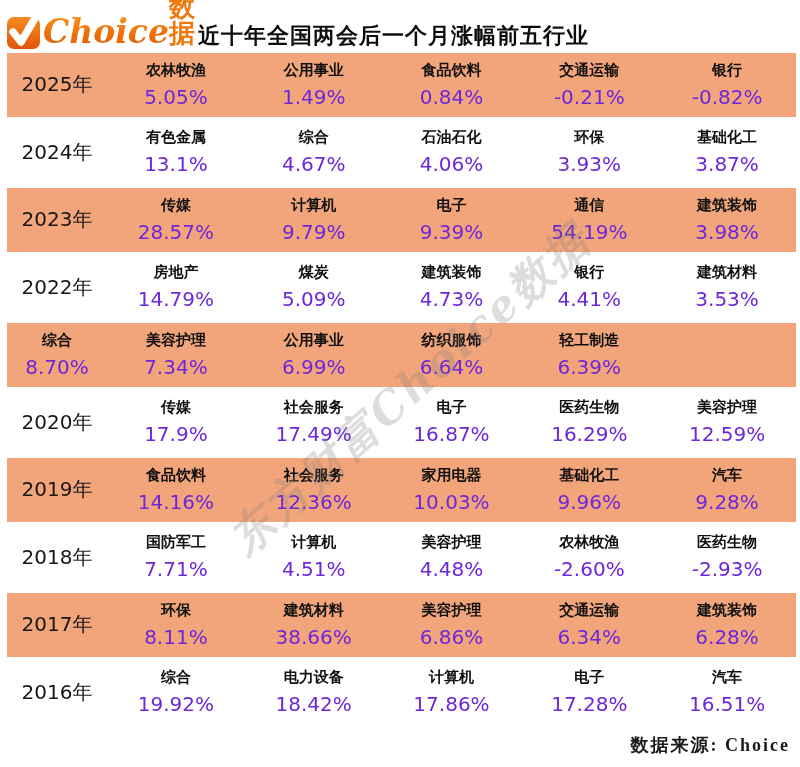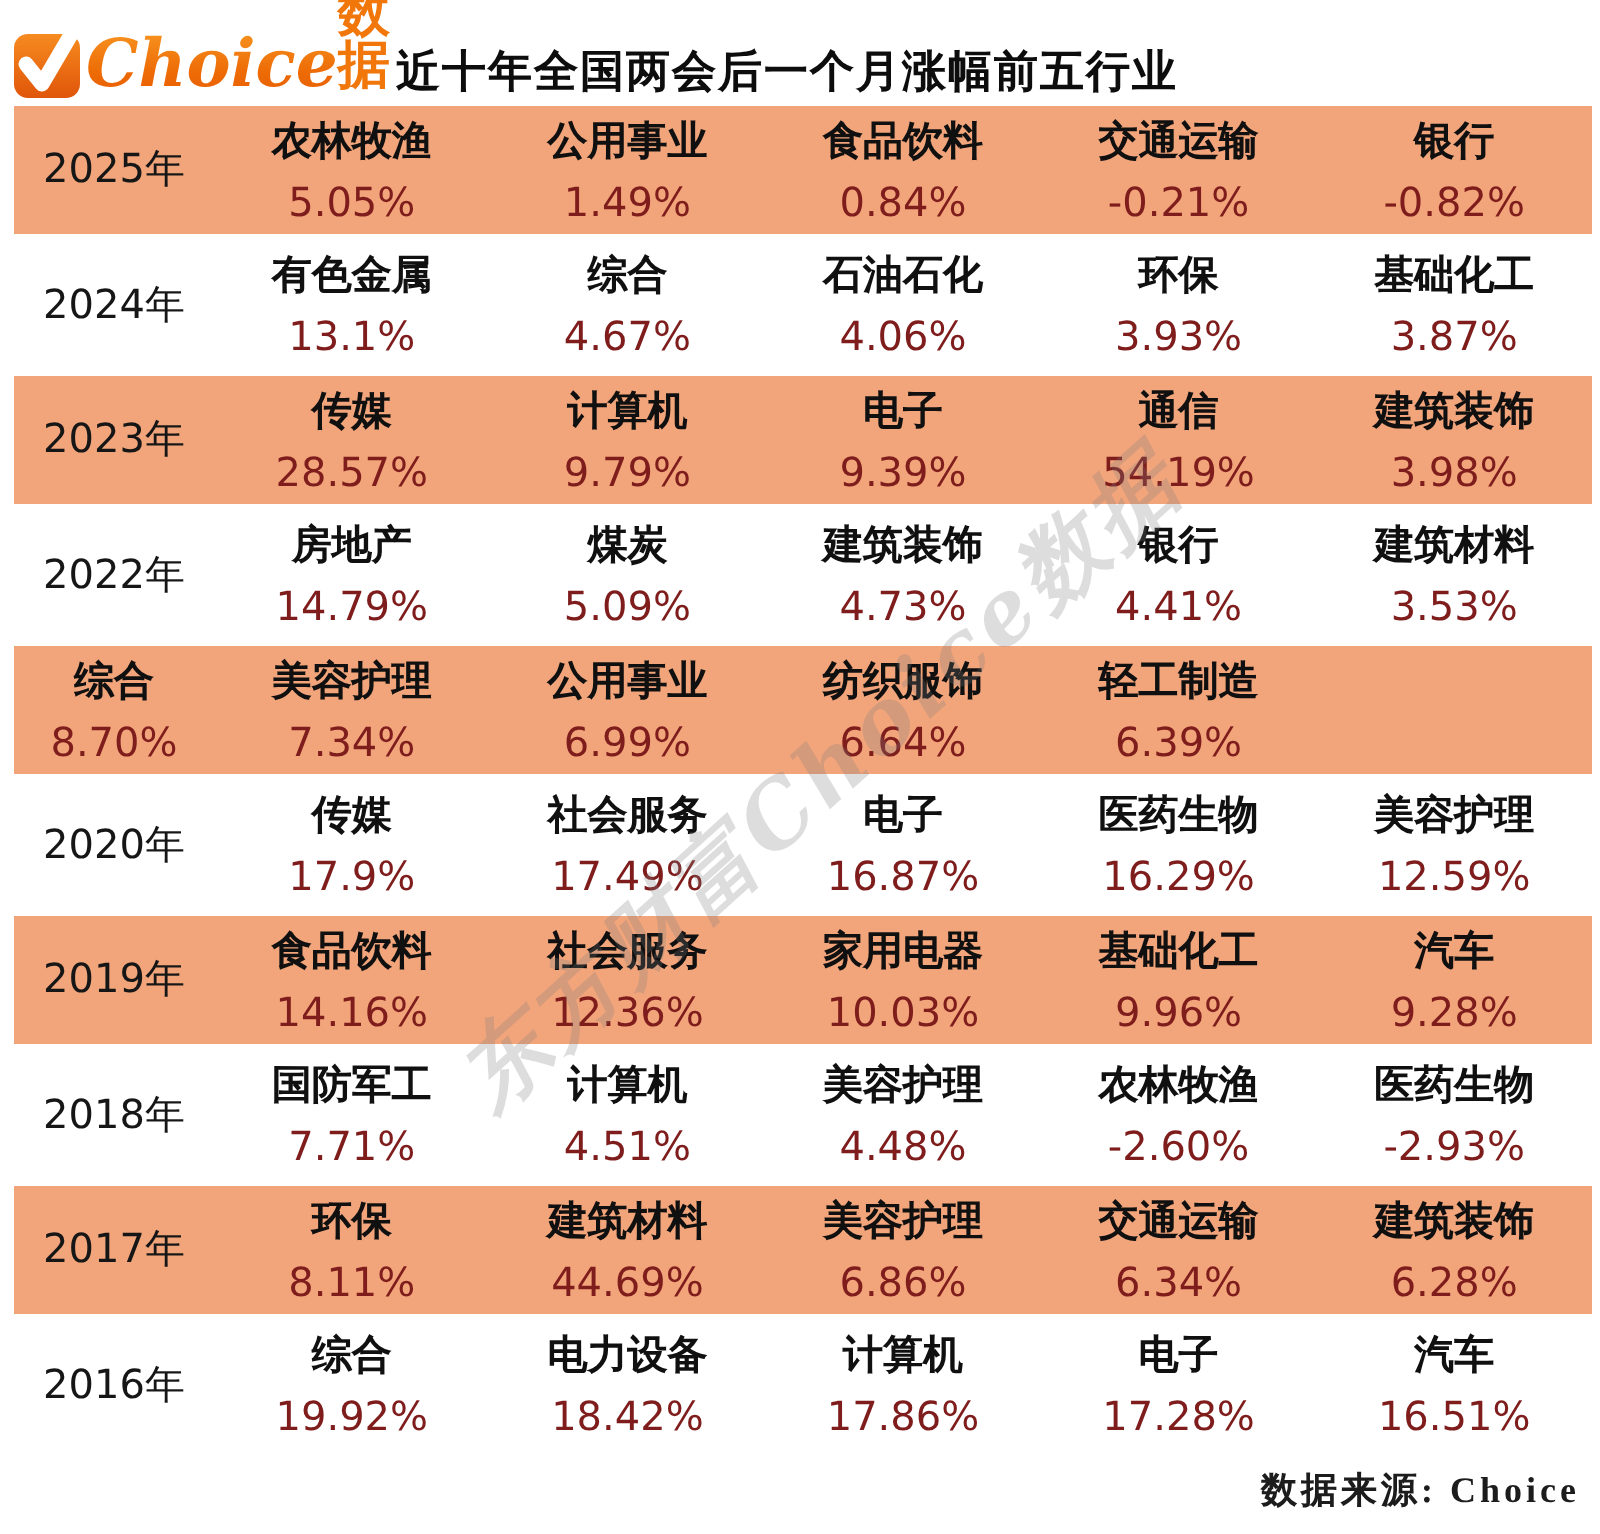--- a/index.html
+++ b/index.html
@@ -79,29 +79,29 @@
     overflow:hidden;
   }
   .year-cell { justify-content:center; }
   .year {
     font-size:20px;
     font-weight:500;
     color:#161616;
     white-space:nowrap;
   }
   .ind-name {
-    font-size:20px;
+    font-size:15px;
     font-weight:700;
     color:#101010;
     white-space:nowrap;
   }
   .ind-pct {
     font-size:20px;
     font-weight:500;
-    color:#7f1d1d;
+    color:#6d28d9;
     white-space:nowrap;
   }
 
   
   .watermark {
     position:absolute;
     left:110px; top:360px;
     width:600px;
     text-align:center;
     transform:rotate(-42deg);
@@ -361,21 +361,21 @@
     <div class="cell year-cell">
       <span class="year">2017年</span>
     </div>
 
   <div class="cell">
       <span class="ind-name">环保</span>
       <span class="ind-pct">8.11%</span>
     </div>
       <div class="cell">
       <span class="ind-name">建筑材料</span>
-      <span class="ind-pct">44.69%</span>
+      <span class="ind-pct">38.66%</span>
     </div>
       <div class="cell">
       <span class="ind-name">美容护理</span>
       <span class="ind-pct">6.86%</span>
     </div>
       <div class="cell">
       <span class="ind-name">交通运输</span>
       <span class="ind-pct">6.34%</span>
     </div>
       <div class="cell">

